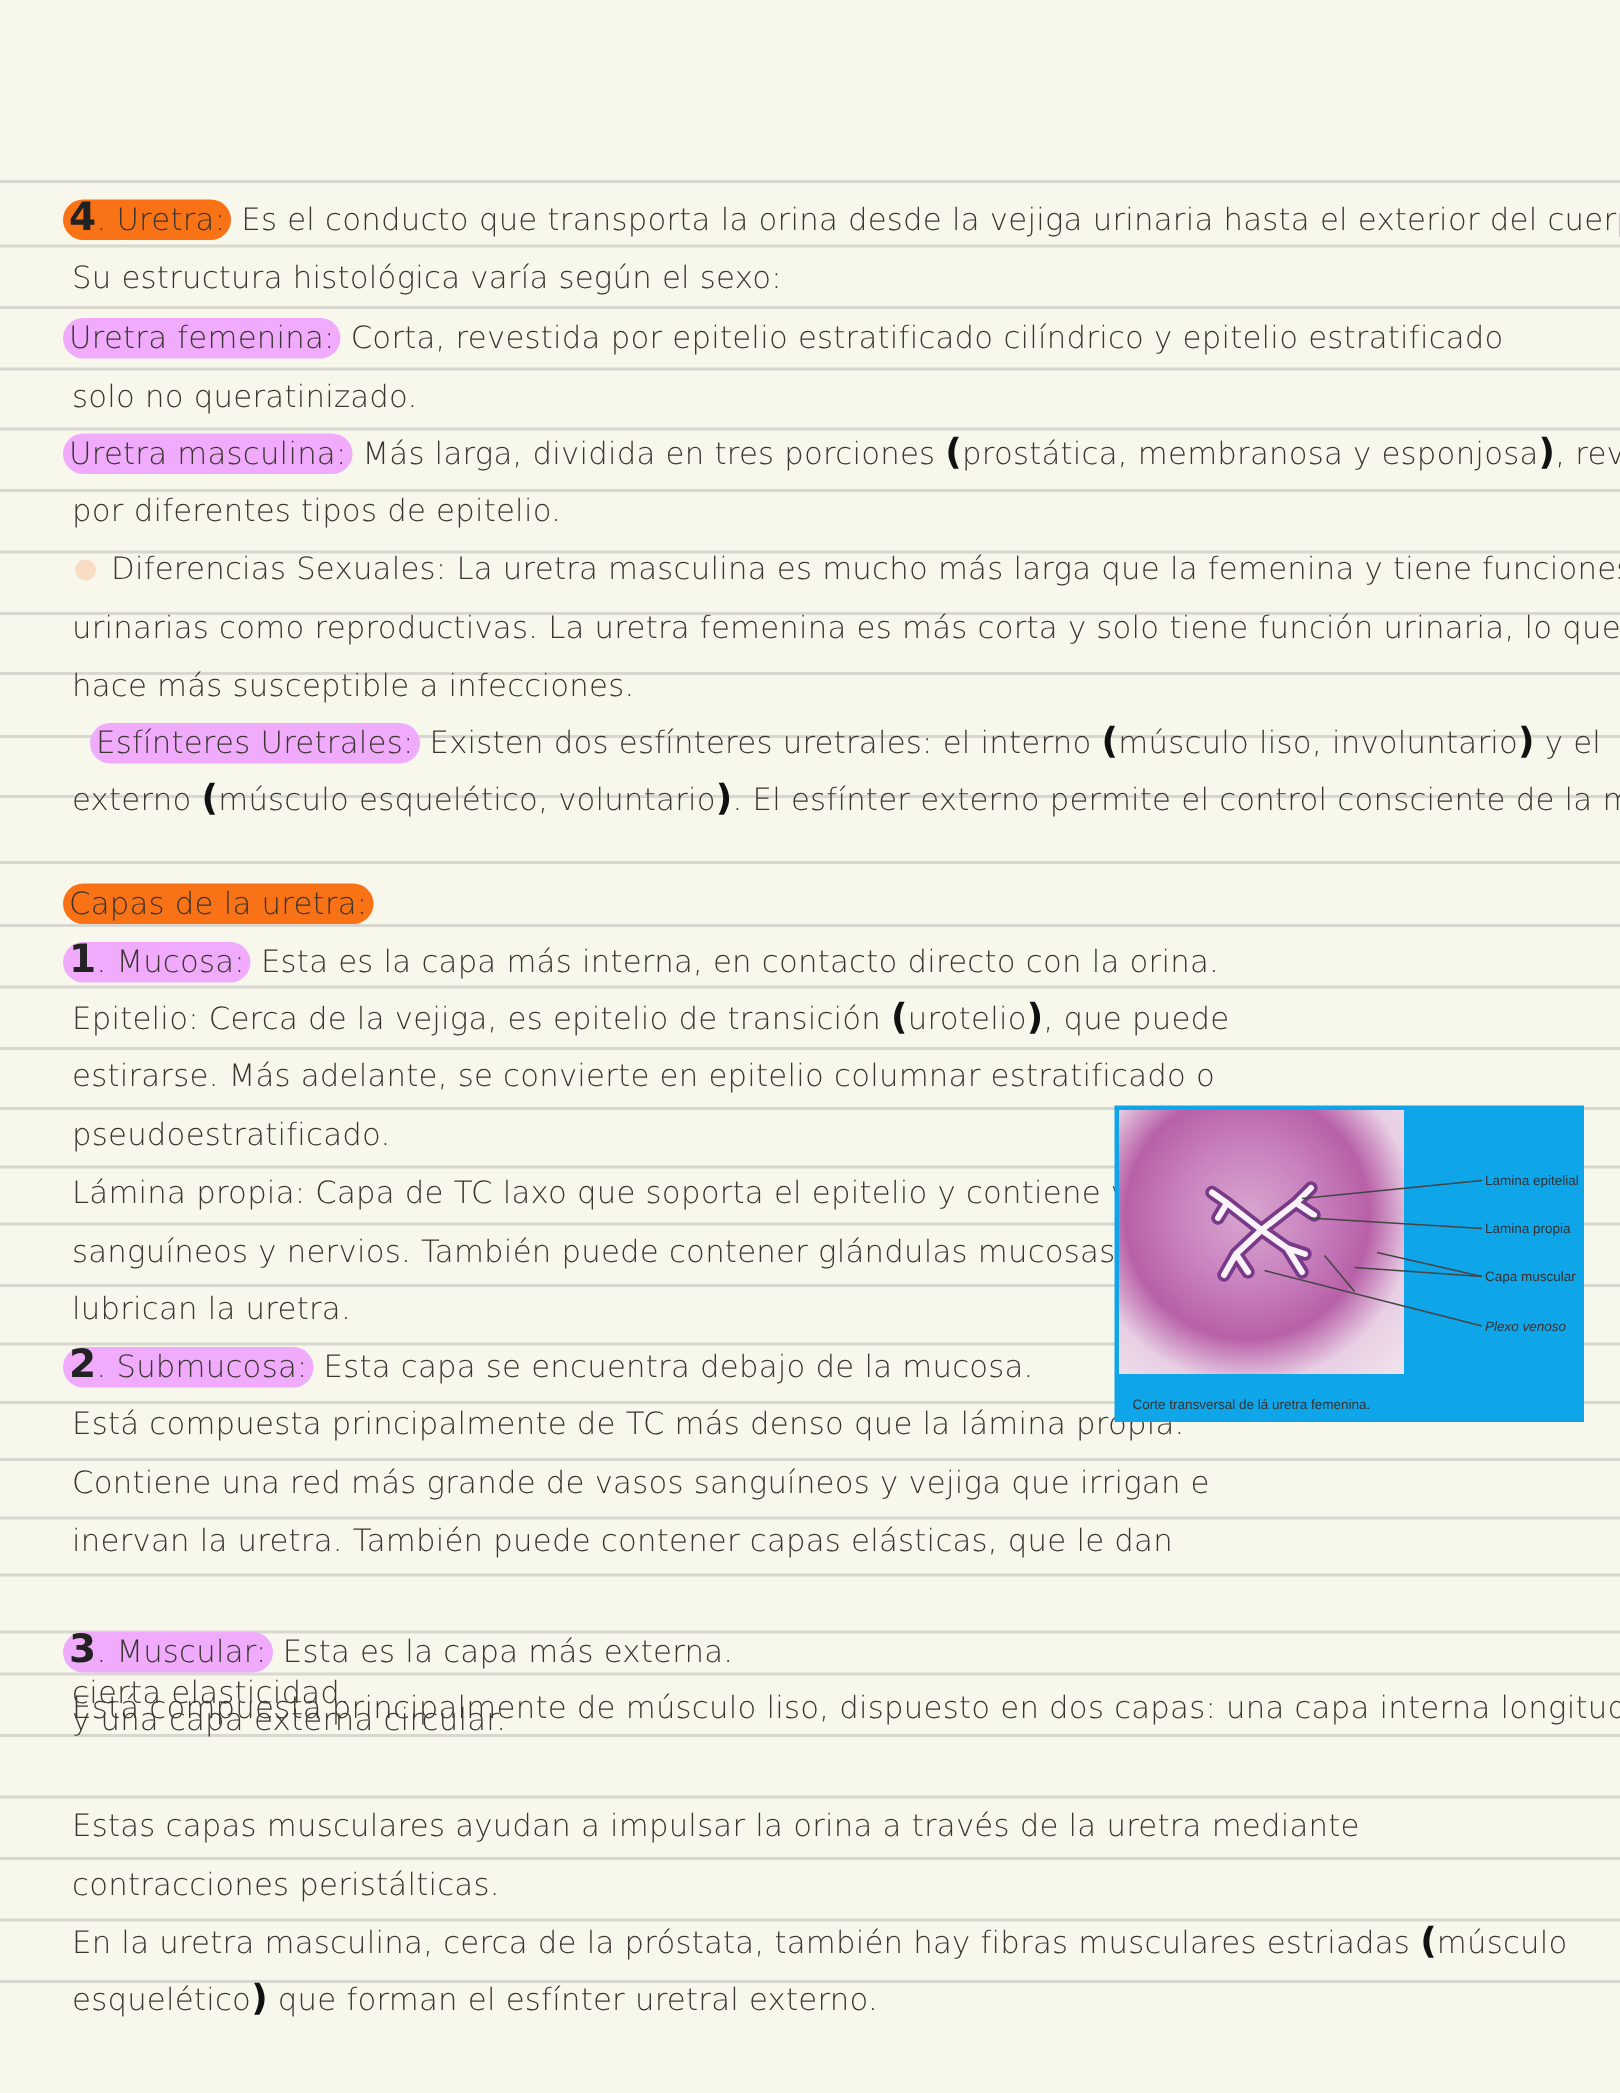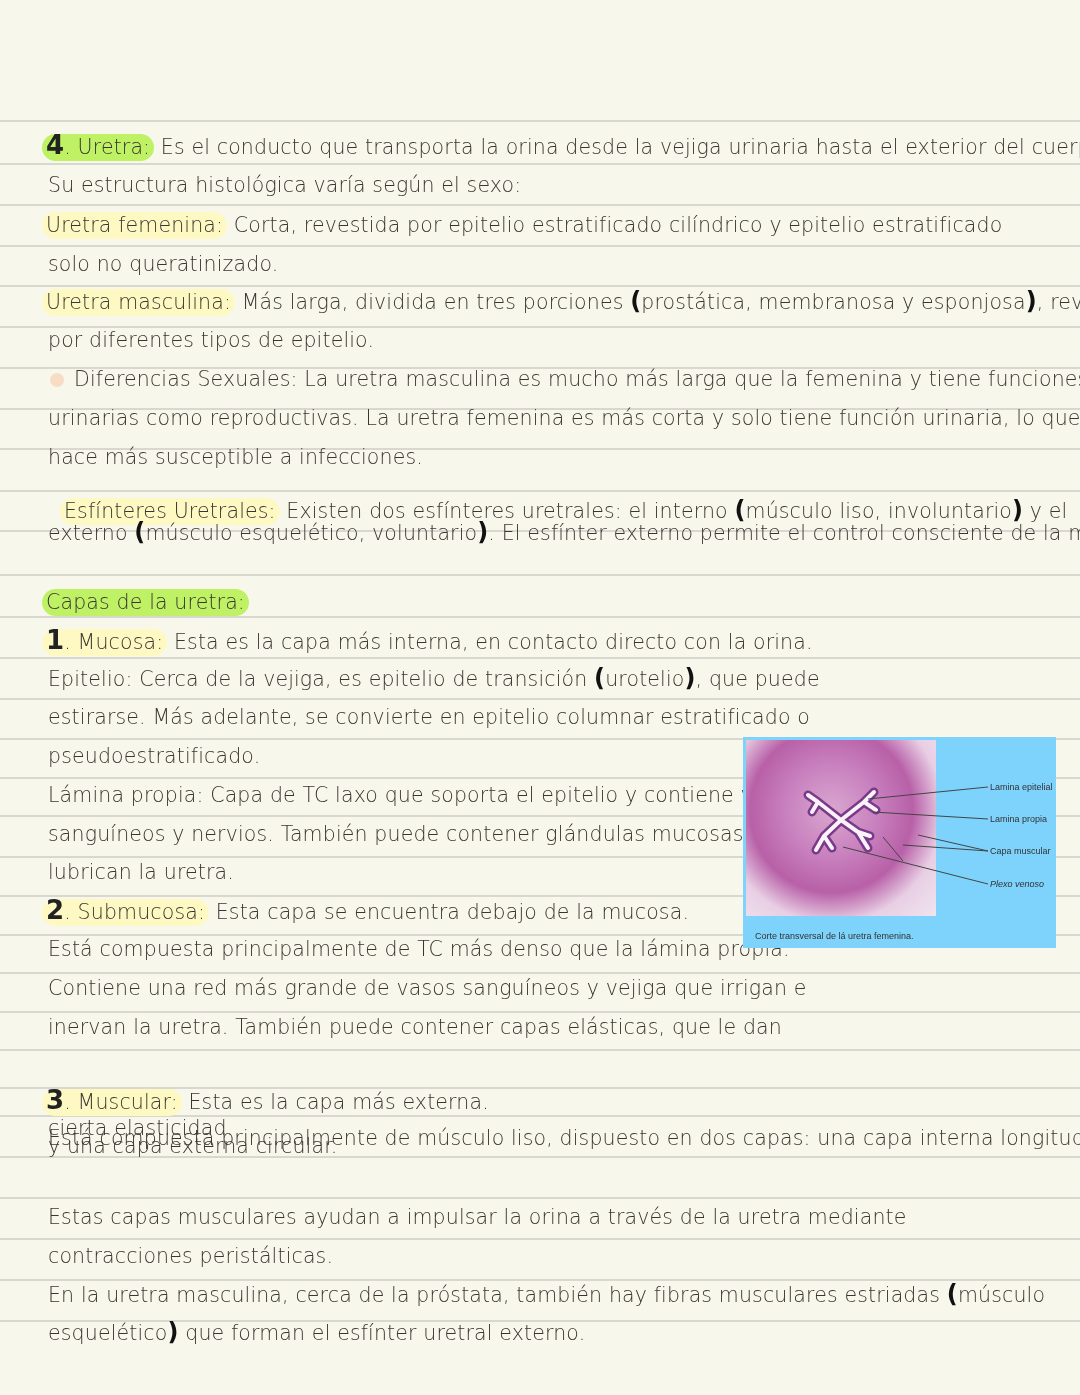--- a/index.html
+++ b/index.html
@@ -17,31 +17,31 @@
   .line {
     position: absolute; left: 48px;
     font-size: 20.5px; line-height: 26px;
     white-space: nowrap; letter-spacing: 0.15px;
     font-weight: 300;
   }
   .hl {
     border-radius: 14px; padding: 1px 4px 2px 4px;
     margin-left: -6px;
   }
-  .hl-pink { background: #bef264; }
-  .hl-peach { background: #fef9c3; }
+  .hl-pink { background: #f97316; }
+  .hl-peach { background: #f0abfc; }
   .num { font-weight: bold; font-size: 26px; color: #222; }
   .paren { font-weight: bold; font-size: 24px; color: #111; }
   .bullet {
     display: inline-block; width: 14px; height: 14px; border-radius: 50%;
     background: #f8dcc4; margin-right: 10px; vertical-align: middle;
   }
   .figure {
     position: absolute; left: 743px; top: 737px; width: 313px; height: 211px;
-    background: #7dd3fc;
+    background: #0ea5e9;
   }
   .micro {
     position: absolute; left: 3px; top: 3px; width: 190px; height: 176px;
     background: radial-gradient(ellipse at 45% 40%, #d9a7cf 0%, #c982bf 30%, #b860a8 55%, #e8cfe4 75%, #f0e4ee 100%);
     overflow: hidden;
   }
   .fig-label {
     position: absolute; font-family: "Liberation Sans", sans-serif;
     font-size: 9px; color: #333; white-space: nowrap;
   }
@@ -99,21 +99,21 @@
   <span class="hl hl-peach">Uretra masculina:</span>
   <span>Más larga, dividida en tres porciones</span>
   <span class="paren">(</span><span>prostática, membranosa y esponjosa</span><span class="paren">)</span><span>, revestida</span>
 </div>
 <div class="line" style="top:327px">por diferentes tipos de epitelio.</div>
 <div class="line" style="top:366px; left:50px;">
   <span class="bullet"></span><span>Diferencias Sexuales: La uretra masculina es mucho más larga que la femenina y tiene funciones tanto</span>
 </div>
 <div class="line" style="top:405px">urinarias como reproductivas. La uretra femenina es más corta y solo tiene función urinaria, lo que la</div>
 <div class="line" style="top:444px">hace más susceptible a infecciones.</div>
-<div class="line" style="top:481px; left:66px;margin-top:16px;">
+<div class="line" style="top:481px; left:66px;">
   <span class="hl hl-peach">Esfínteres Uretrales:</span>
   <span>Existen dos esfínteres uretrales: el interno</span>
   <span class="paren">(</span><span>músculo liso, involuntario</span><span class="paren">)</span>
   <span>y el</span>
 </div>
 <div class="line" style="top:519px">
   <span>externo</span>
   <span class="paren">(</span><span>músculo esquelético, voluntario</span><span class="paren">)</span><span>. El esfínter externo permite el control consciente de la micción.</span>
 </div>
 

